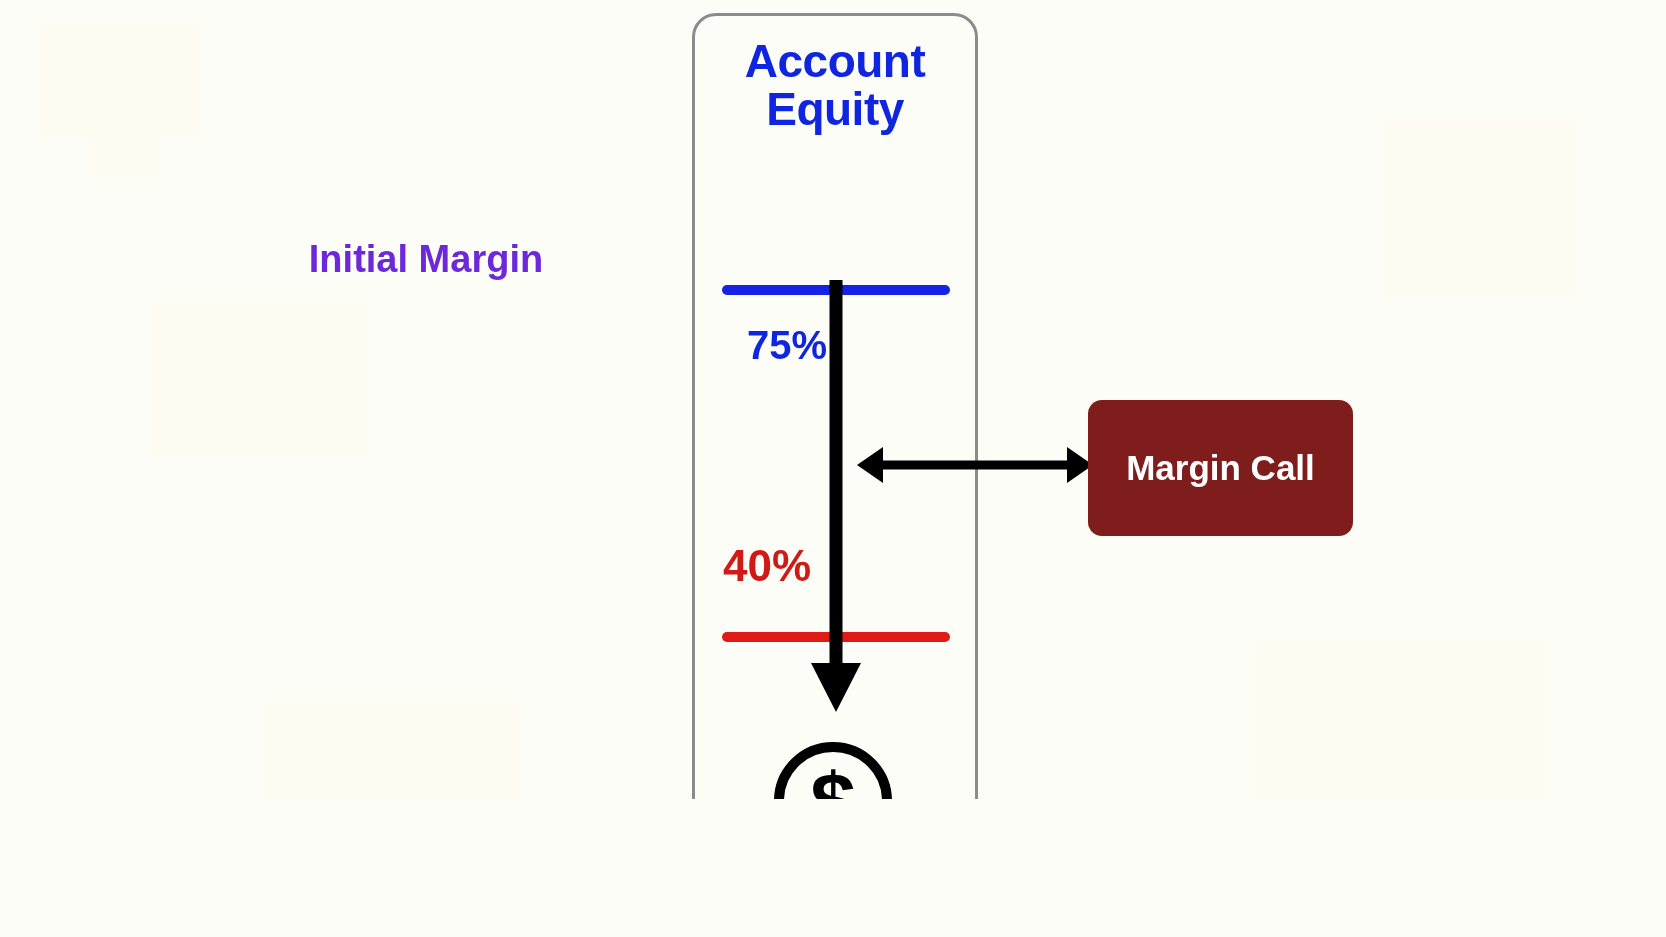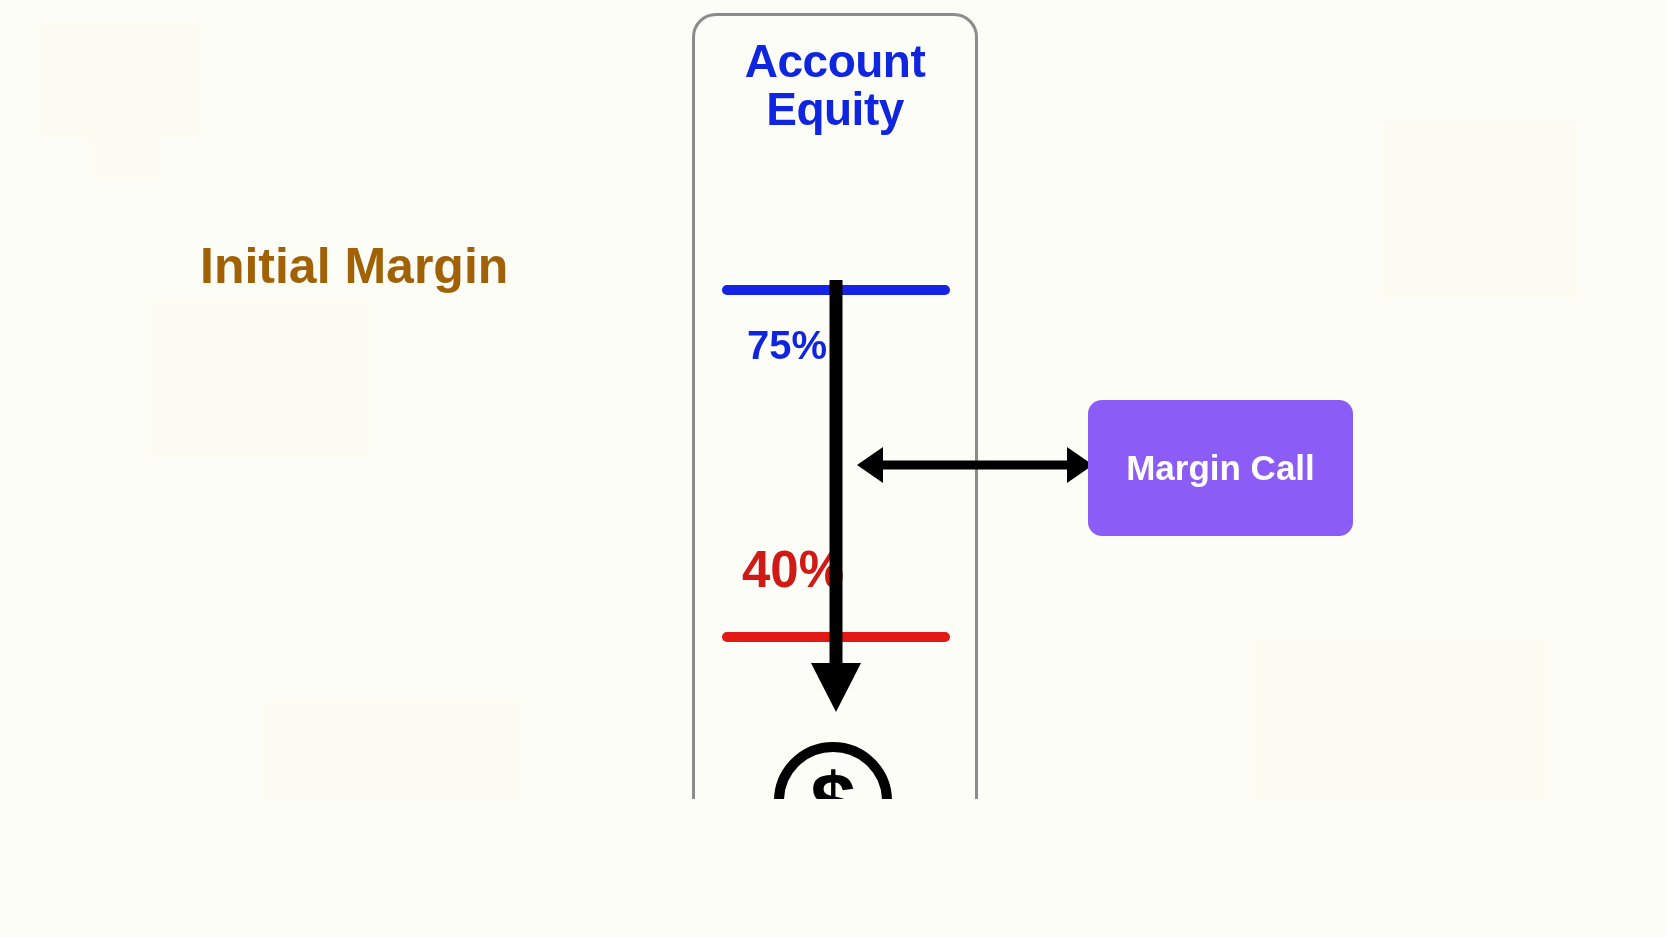--- a/index.html
+++ b/index.html
@@ -65,23 +65,23 @@
     width: 286px;
     text-align: center;
     font-size: 38px;
     color: #1025e0;
   }
 
   #initial-margin-label {
     left: 200px;
     top: 240px;
     width: 452px;
-    text-align: left;
-    font-size: 50px;
-    color: #a16207;
+    text-align: center;
+    font-size: 38px;
+    color: #6d28d9;
   }
 
   #maintenance-margin-label {
     left: 200px;
     top: 530px;
     width: 452px;
     text-align: right;
     font-size: 42px;
     color: #cf1a17;
   }
@@ -89,25 +89,25 @@
   #pct-upper {
     left: 707px;
     top: 325px;
     width: 120px;
     text-align: right;
     font-size: 40px;
     color: #1025e0;
   }
 
   #pct-lower {
-    left: 733px;
+    left: 707px;
     top: 543px;
     width: 120px;
     text-align: center;
-    font-size: 51px;
+    font-size: 44px;
     color: #cf1a17;
   }
 
   
   .rule {
     position: absolute;
     left: 722px;
     width: 228px;
     height: 10px;
     border-radius: 6px;
@@ -142,21 +142,21 @@
   }
 
   
   #margin-call-box {
     position: absolute;
     left: 1088px;
     top: 400px;
     width: 265px;
     height: 136px;
     box-sizing: border-box;
-    background: #8b5cf6;
+    background: #7f1d1d;
     border-radius: 14px;
     display: flex;
     flex-direction: column;
     align-items: center;
     justify-content: center;
     color: #ffffff;
     font-size: 35px;
     font-weight: bold;
     line-height: 1.22;
     text-align: center;

